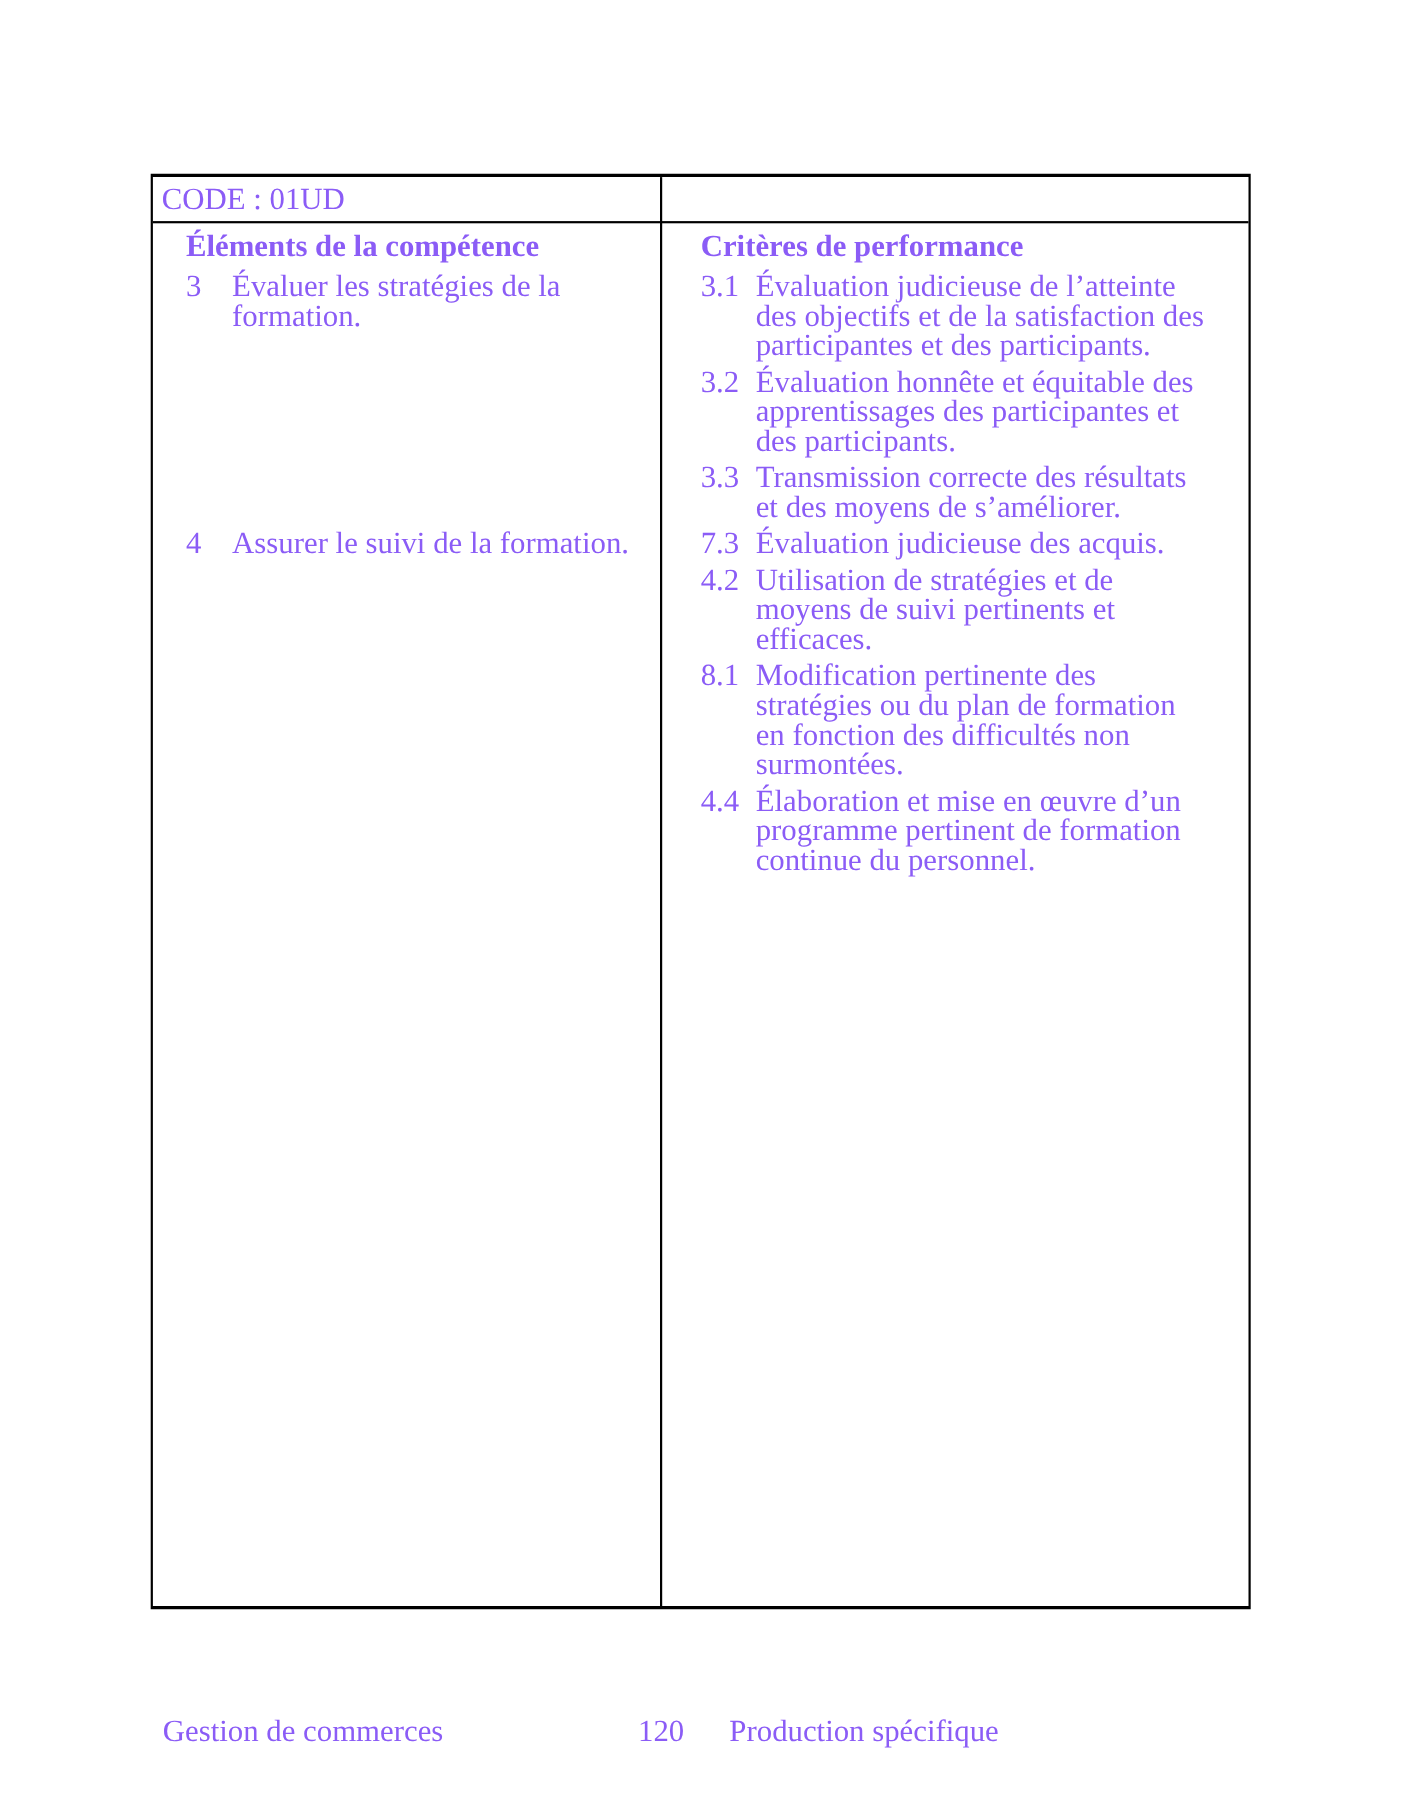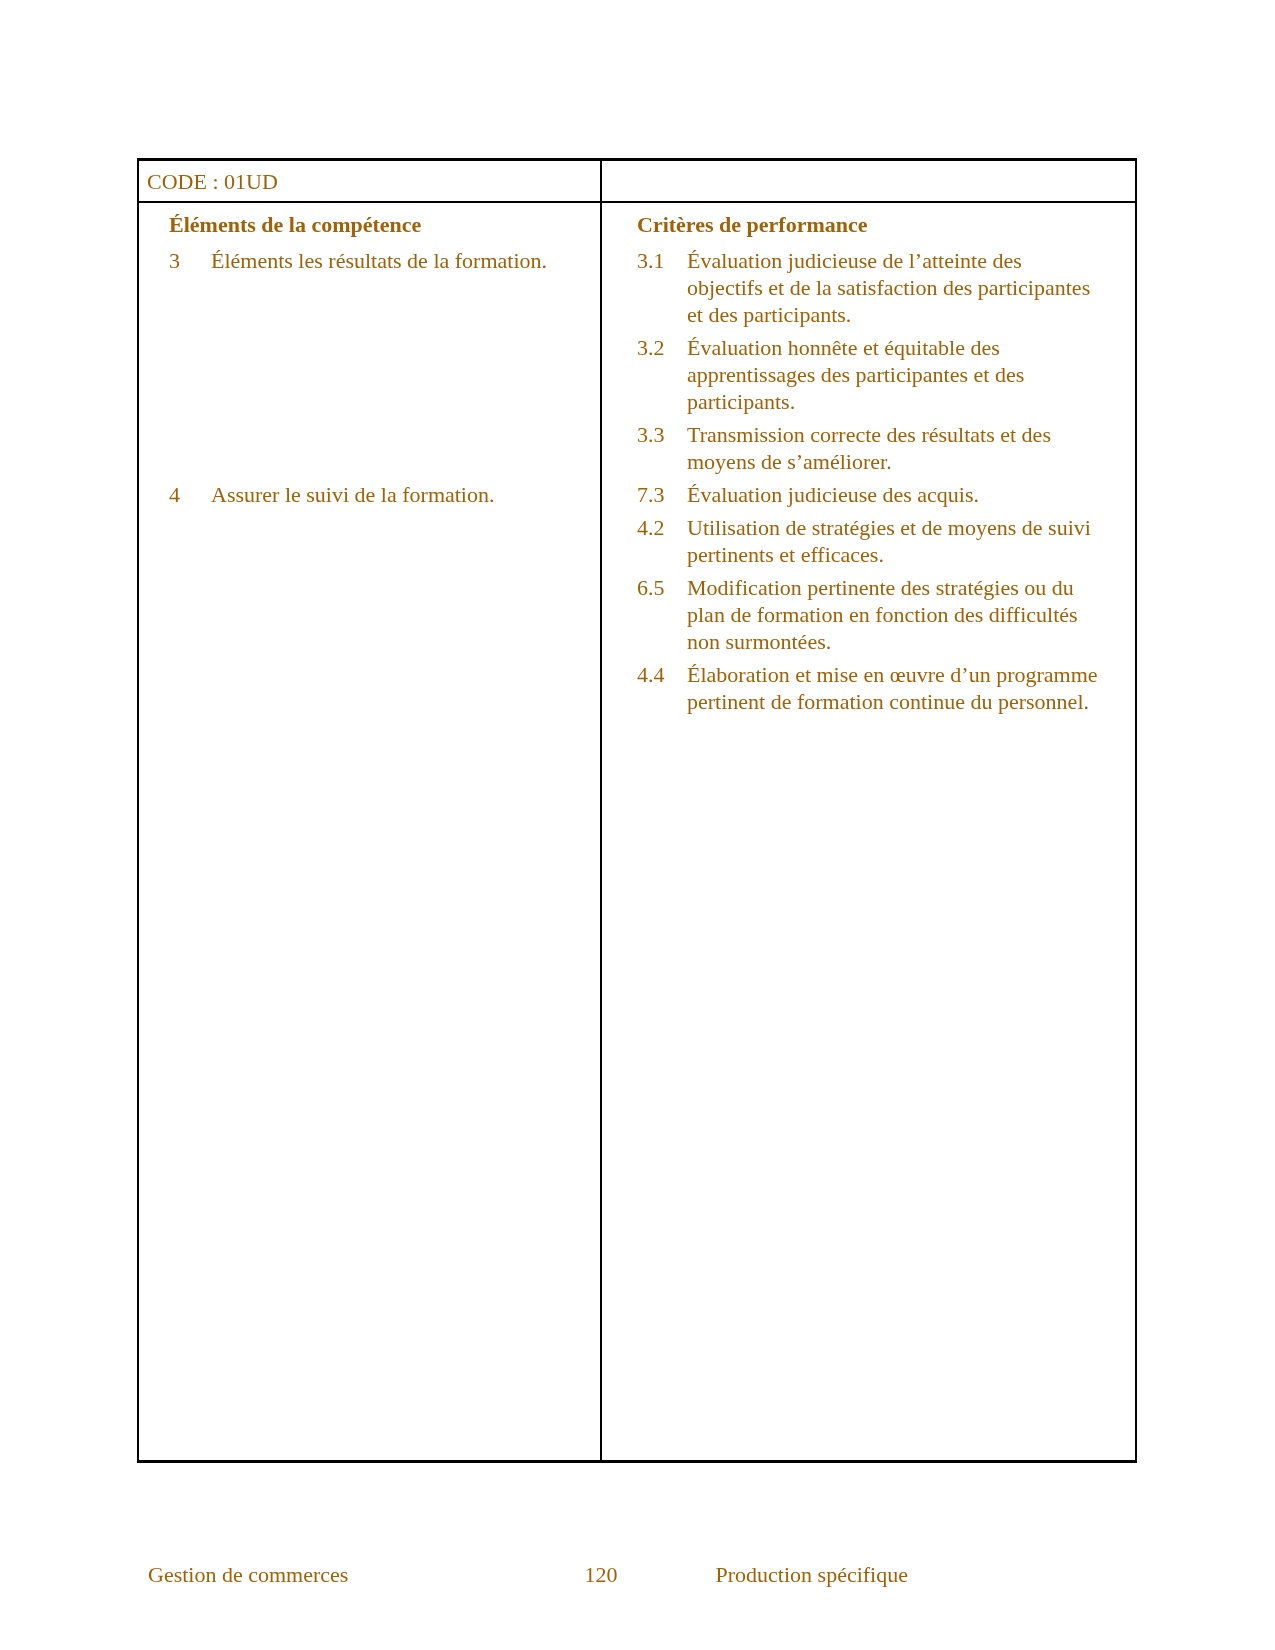--- a/index.html
+++ b/index.html
@@ -4,23 +4,23 @@
 <style>
   * { margin: 0; padding: 0; box-sizing: border-box; }
   html, body { background: #e8e8e8; }
   .page {
     position: relative;
     width: 1275px;
     height: 1650px;
     margin: 0 auto;
     background: #ffffff;
     font-family: "Liberation Serif", "DejaVu Serif", serif;
-    font-size: 22px;
+    font-size: 28px;
     line-height: 27px;
-    color: #a16207;
+    color: #8b5cf6;
     overflow: hidden;
   }
 
   .doc-table {
     position: absolute;
     left: 137px;
     top: 158px;
     width: 1000px;
     height: 1305px;
     border: 2px solid #000;
@@ -97,21 +97,21 @@
       </div>
       <div class="cell-right">
         <span class="col-header">Critères de performance</span>
       </div>
     </div>
 
     <div class="trow group-row">
       <div class="cell-left">
         <div class="item">
           <span class="num">3</span>
-          <span class="txt">Éléments les résultats de la formation.</span>
+          <span class="txt">Évaluer les stratégies de la formation.</span>
         </div>
       </div>
       <div class="cell-right">
         <div class="item">
           <span class="num">3.1</span>
           <span class="txt">Évaluation judicieuse de l’atteinte des objectifs et de la satisfaction des participantes et des participants.</span>
         </div>
         <div class="item">
           <span class="num">3.2</span>
           <span class="txt">Évaluation honnête et équitable des apprentissages des participantes et des participants.</span>
@@ -133,21 +133,21 @@
       <div class="cell-right">
         <div class="item">
           <span class="num">7.3</span>
           <span class="txt">Évaluation judicieuse des acquis.</span>
         </div>
         <div class="item">
           <span class="num">4.2</span>
           <span class="txt">Utilisation de stratégies et de moyens de suivi pertinents et efficaces.</span>
         </div>
         <div class="item">
-          <span class="num">6.5</span>
+          <span class="num">8.1</span>
           <span class="txt">Modification pertinente des stratégies ou du plan de formation en fonction des difficultés non surmontées.</span>
         </div>
         <div class="item">
           <span class="num">4.4</span>
           <span class="txt">Élaboration et mise en œuvre d’un programme pertinent de formation continue du personnel.</span>
         </div>
       </div>
     </div>
   </div>
 

